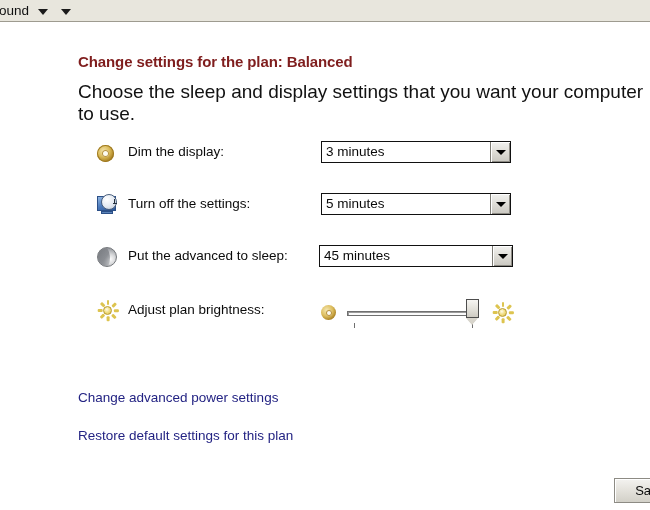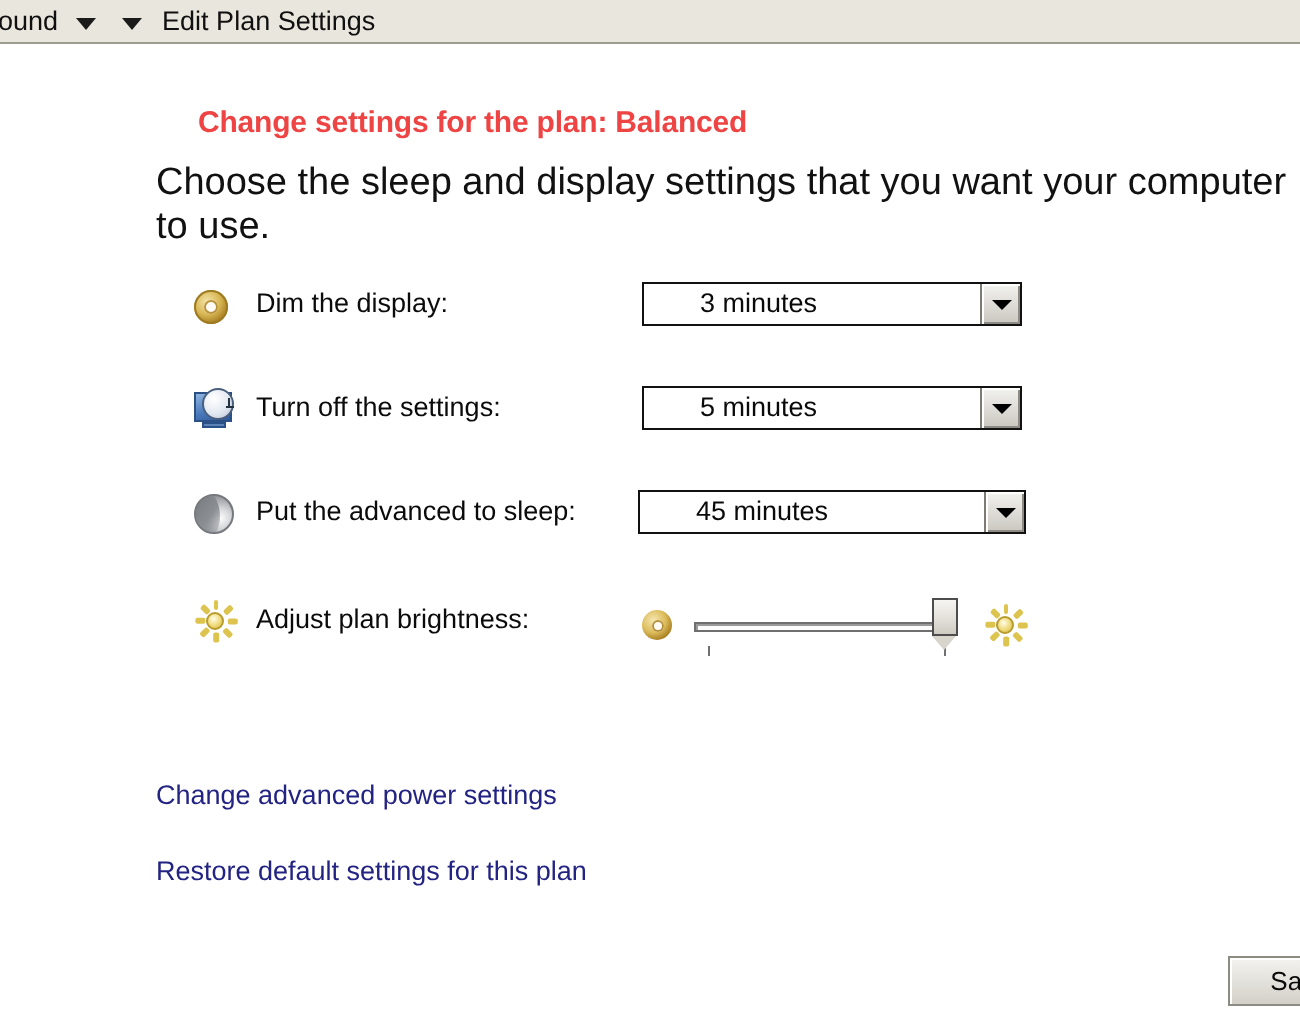--- a/index.html
+++ b/index.html
@@ -58,23 +58,22 @@
     left: 0;
     top: 23px;
     width: 650px;
   }
   .page-title {
     position: absolute;
     left: 78px;
     top: 30px;
     font-size: 15px;
     font-weight: bold;
-    color: #ef4444;
+    color: #7f1d1d;
     letter-spacing: -0.1px;
-    margin-left: 21px;
   }
   .page-subtitle {
     position: absolute;
     left: 78px;
     top: 58px;
     font-size: 19px;
     color: #111111;
   }
 
   
@@ -210,21 +209,20 @@
     align-items: stretch;
   }
   .combo-value {
     flex: 1;
     font-size: 13.5px;
     color: #0a0a0a;
     line-height: 20px;
     padding-left: 4px;
     overflow: hidden;
     white-space: nowrap;
-    margin-left: 24px;
   }
   .combo-button {
     width: 19px;
     background: linear-gradient(180deg, #f2f2f0 0%, #dedcd6 52%, #c9c7c0 100%);
     border-left: 1px solid #7d7b74;
     display: flex;
     align-items: center;
     justify-content: center;
     box-shadow: inset 1px 1px 0 #ffffff, inset -1px -1px 0 #8d8b84;
   }
@@ -332,21 +330,20 @@
     box-shadow: inset 1px 1px 0 #ffffff;
   }
 </style>
 </head>
 <body>
 
 <div class="breadcrumb-bar">
   <span class="crumb clipped">ound</span>
   <span class="crumb-sep"></span>
   <span class="crumb-sep"></span>
-  <span class="crumb">Edit Plan Settings</span>
 </div>
 
 <div class="content">
 
   <div class="page-title">Change settings for the plan: Balanced</div>
   <div class="page-subtitle">Choose the sleep and display settings that you want your computer to use.</div>
 
   <div class="row" style="top:118px;">
     <div class="row-icon">
       <div class="icon-ring"></div>

